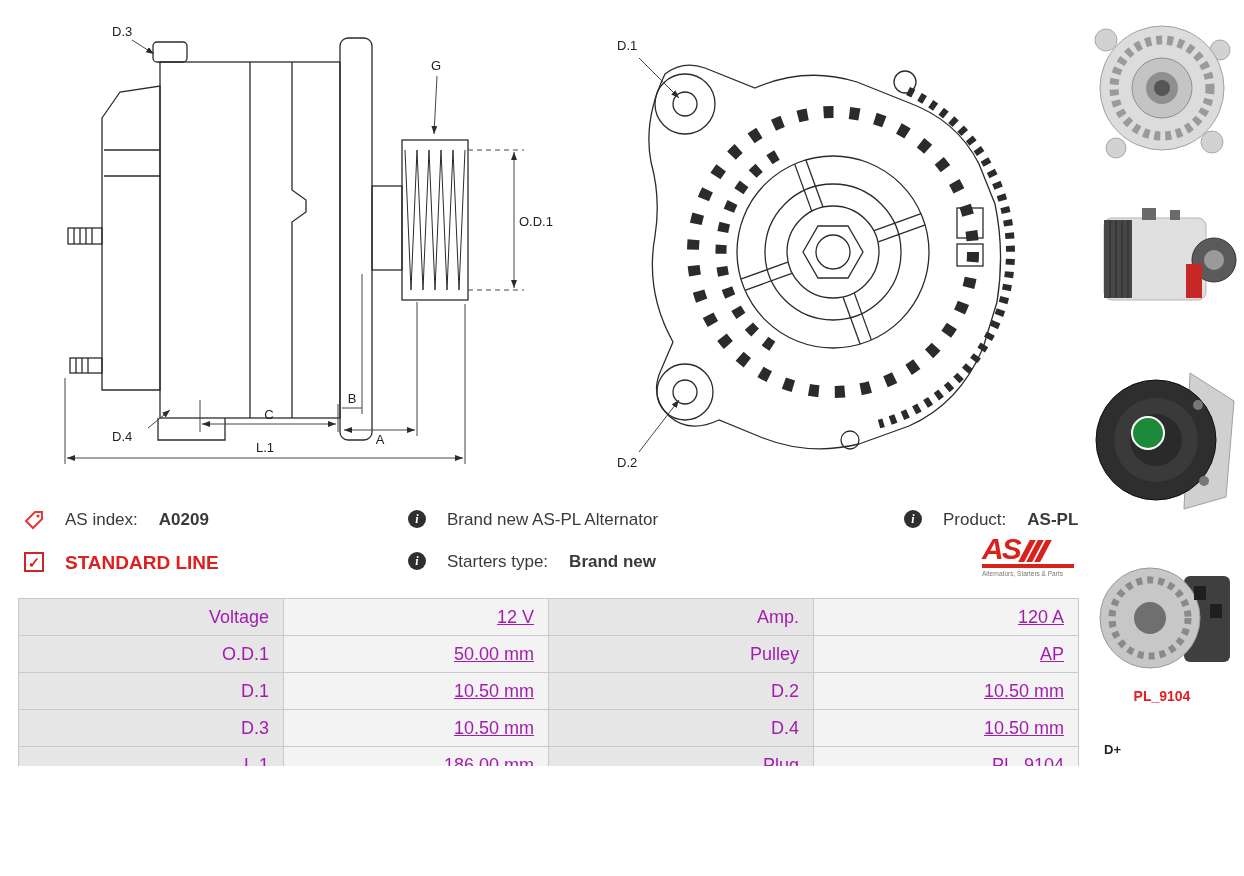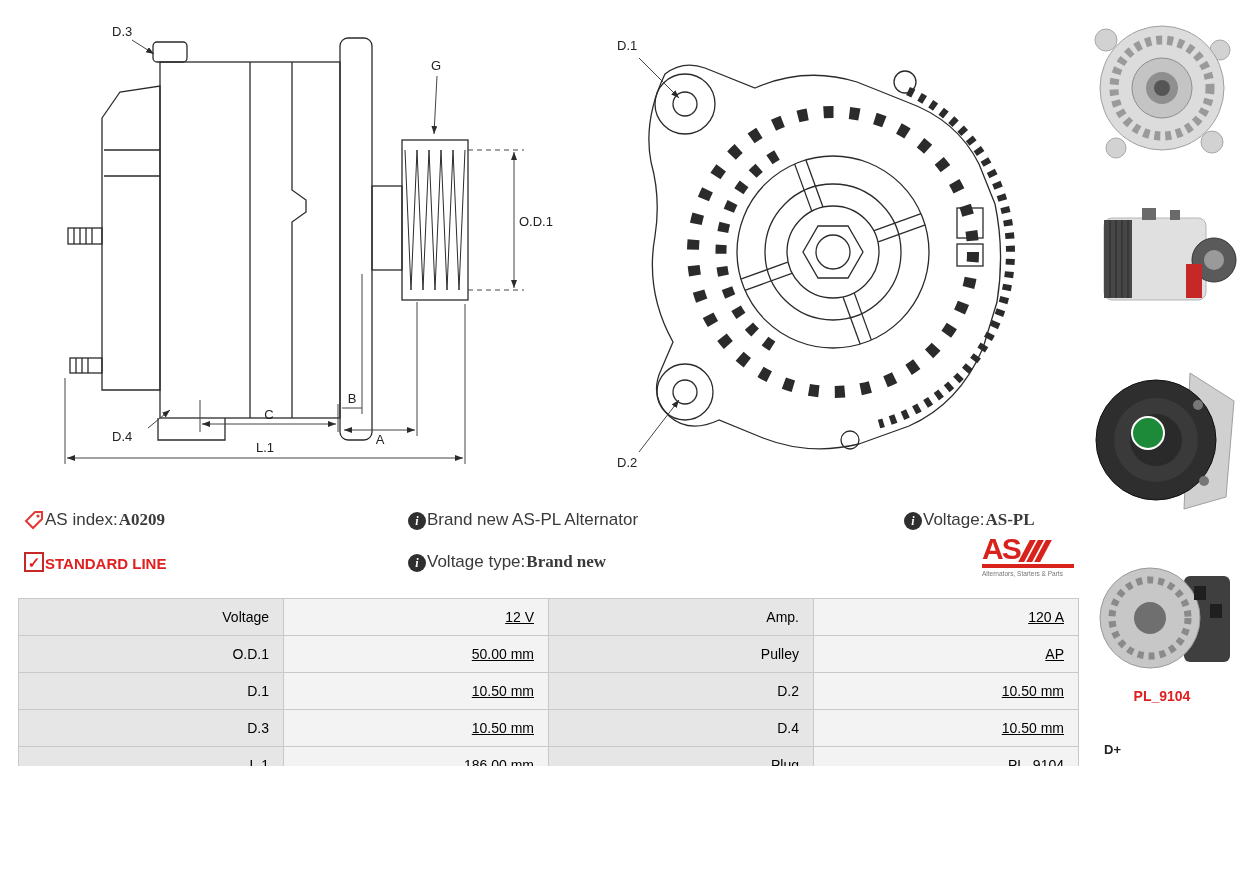--- a/index.html
+++ b/index.html
@@ -1,51 +1,51 @@
 <!DOCTYPE html>
 <html><head>
 <meta charset="utf-8">
 <style>
   html,body{margin:0;padding:0;background:#fff;}
   #page{position:relative;width:1244px;height:766px;background:#fff;
         font-family:"Liberation Sans",sans-serif;overflow:hidden;color:#3a3a3a;}
   svg.drawing{position:absolute;}
   svg text{font-family:"Liberation Sans",sans-serif;fill:#222;}
 
-  .info-item{position:absolute;display:flex;align-items:flex-end;gap:1px;font-size:17px;color:#3a3a3a;white-space:nowrap;}
-  .b{font-weight:bold;font-family:Liberation Serif, serif;}
+  .info-item{position:absolute;display:flex;align-items:flex-start;gap:21px;font-size:17px;color:#3a3a3a;white-space:nowrap;}
+  .b{font-weight:bold;}
   .red-bold{color:#e02020;font-weight:bold;}
 
   .info-icon{display:inline-flex;align-items:center;justify-content:center;width:18px;height:18px;border-radius:50%;
              background:#2f2f2f;color:#fff;font-size:12px;font-weight:bold;font-family:"Liberation Serif",serif;font-style:italic;}
   .check-icon{display:inline-flex;align-items:center;justify-content:center;width:16px;height:16px;
               border:2px solid #c62828;color:#e02020;font-size:15px;font-weight:bold;line-height:1;}
 
   table.spec{position:absolute;left:18px;top:598px;border-collapse:collapse;}
   .spec td{width:265px;height:37px;box-sizing:border-box;border:1px solid #c9c9c9;
-           text-align:right;padding-right:14px;font-size:14px;color:#000000;}
+           text-align:right;padding-right:14px;font-size:18px;color:#a21caf;}
   .spec td.l{background:#e6e6e6;}
   .spec td.v{background:#f3f3f3;text-decoration:underline;}
 
   .photo{position:absolute;left:1086px;width:152px;background:#fff;}
   .plug-code{position:absolute;left:1086px;width:152px;top:688px;text-align:center;
              color:#e02020;font-weight:bold;font-size:14px;}
   .dplus{position:absolute;left:1104px;top:742px;font-weight:bold;font-size:13px;color:#222;}
 
   .legend{position:absolute;left:1088px;top:794px;width:148px;font-size:9px;}
   .legend .hdr{display:flex;height:15px;background:#8f8f8f;color:#fff;align-items:center;}
   .legend .hdr .c1{width:30px;padding-left:5px;box-sizing:border-box;border-right:1px solid #fff;}
   .legend .hdr .c2{padding-left:6px;}
   .legend .lrow{display:flex;height:12px;margin-top:4px;}
   .legend .lrow .s1{width:30px;background:#cfcfcf;margin-right:2px;}
   .legend .lrow .s2{flex:1;background:#dedede;}
 
   .logo{position:absolute;left:982px;top:534px;width:92px;}
   .logo-top{display:flex;align-items:flex-end;height:28px;}
-  .logo-as{color:#d8231d;font-weight:bold;font-size:30px;line-height:26px;letter-spacing:-2px;}
+  .logo-as{color:#d8231d;font-weight:bold;font-style:italic;font-size:30px;line-height:26px;letter-spacing:-2px;}
   .logo-bars{display:inline-flex;margin-left:4px;gap:2px;}
   .logo-bars i{display:block;width:6px;height:22px;background:#d8231d;transform:skewX(-28deg);}
   .logo-underline{height:4px;background:#d8231d;margin-top:2px;}
   .logo-tagline{font-size:6.5px;color:#777;margin-top:2px;white-space:nowrap;}
 </style>
 </head>
 <body>
 
 <div id="page">
 
@@ -155,37 +155,37 @@
     <svg width="20" height="20" viewBox="0 0 20 20">
       <path d="M2,11 L9,18 L18,9 L18,2 L11,2 L2,11 Z" fill="none" stroke="#e53935" stroke-width="2"></path>
       <circle cx="14" cy="6" r="1.6" fill="#e53935"></circle>
     </svg>
     <span>AS index:</span>
     <span class="b">A0209</span>
   </div>
 
   <div class="info-item" style="left:24px;top:552px">
     <span class="check-icon">✓</span>
-    <span class="red-bold" style="font-size:15px">STANDARD LINE</span>
+    <span class="red-bold" style="font-size:19px">STANDARD LINE</span>
   </div>
 
   <div class="info-item" style="left:408px;top:510px">
     <span class="info-icon">i</span>
     <span>Brand new AS-PL Alternator</span>
   </div>
 
   <div class="info-item" style="left:408px;top:552px">
     <span class="info-icon">i</span>
-    <span>Voltage type:</span>
+    <span>Starters type:</span>
     <span class="b">Brand new</span>
   </div>
 
   <div class="info-item" style="left:904px;top:510px">
     <span class="info-icon">i</span>
-    <span>Voltage:</span>
+    <span>Product:</span>
     <span class="b">AS-PL</span>
   </div>
 
   <div class="logo">
     <div class="logo-top">
       <span class="logo-as">AS</span>
       <span class="logo-bars">
           <i></i>
           <i></i>
           <i></i>

